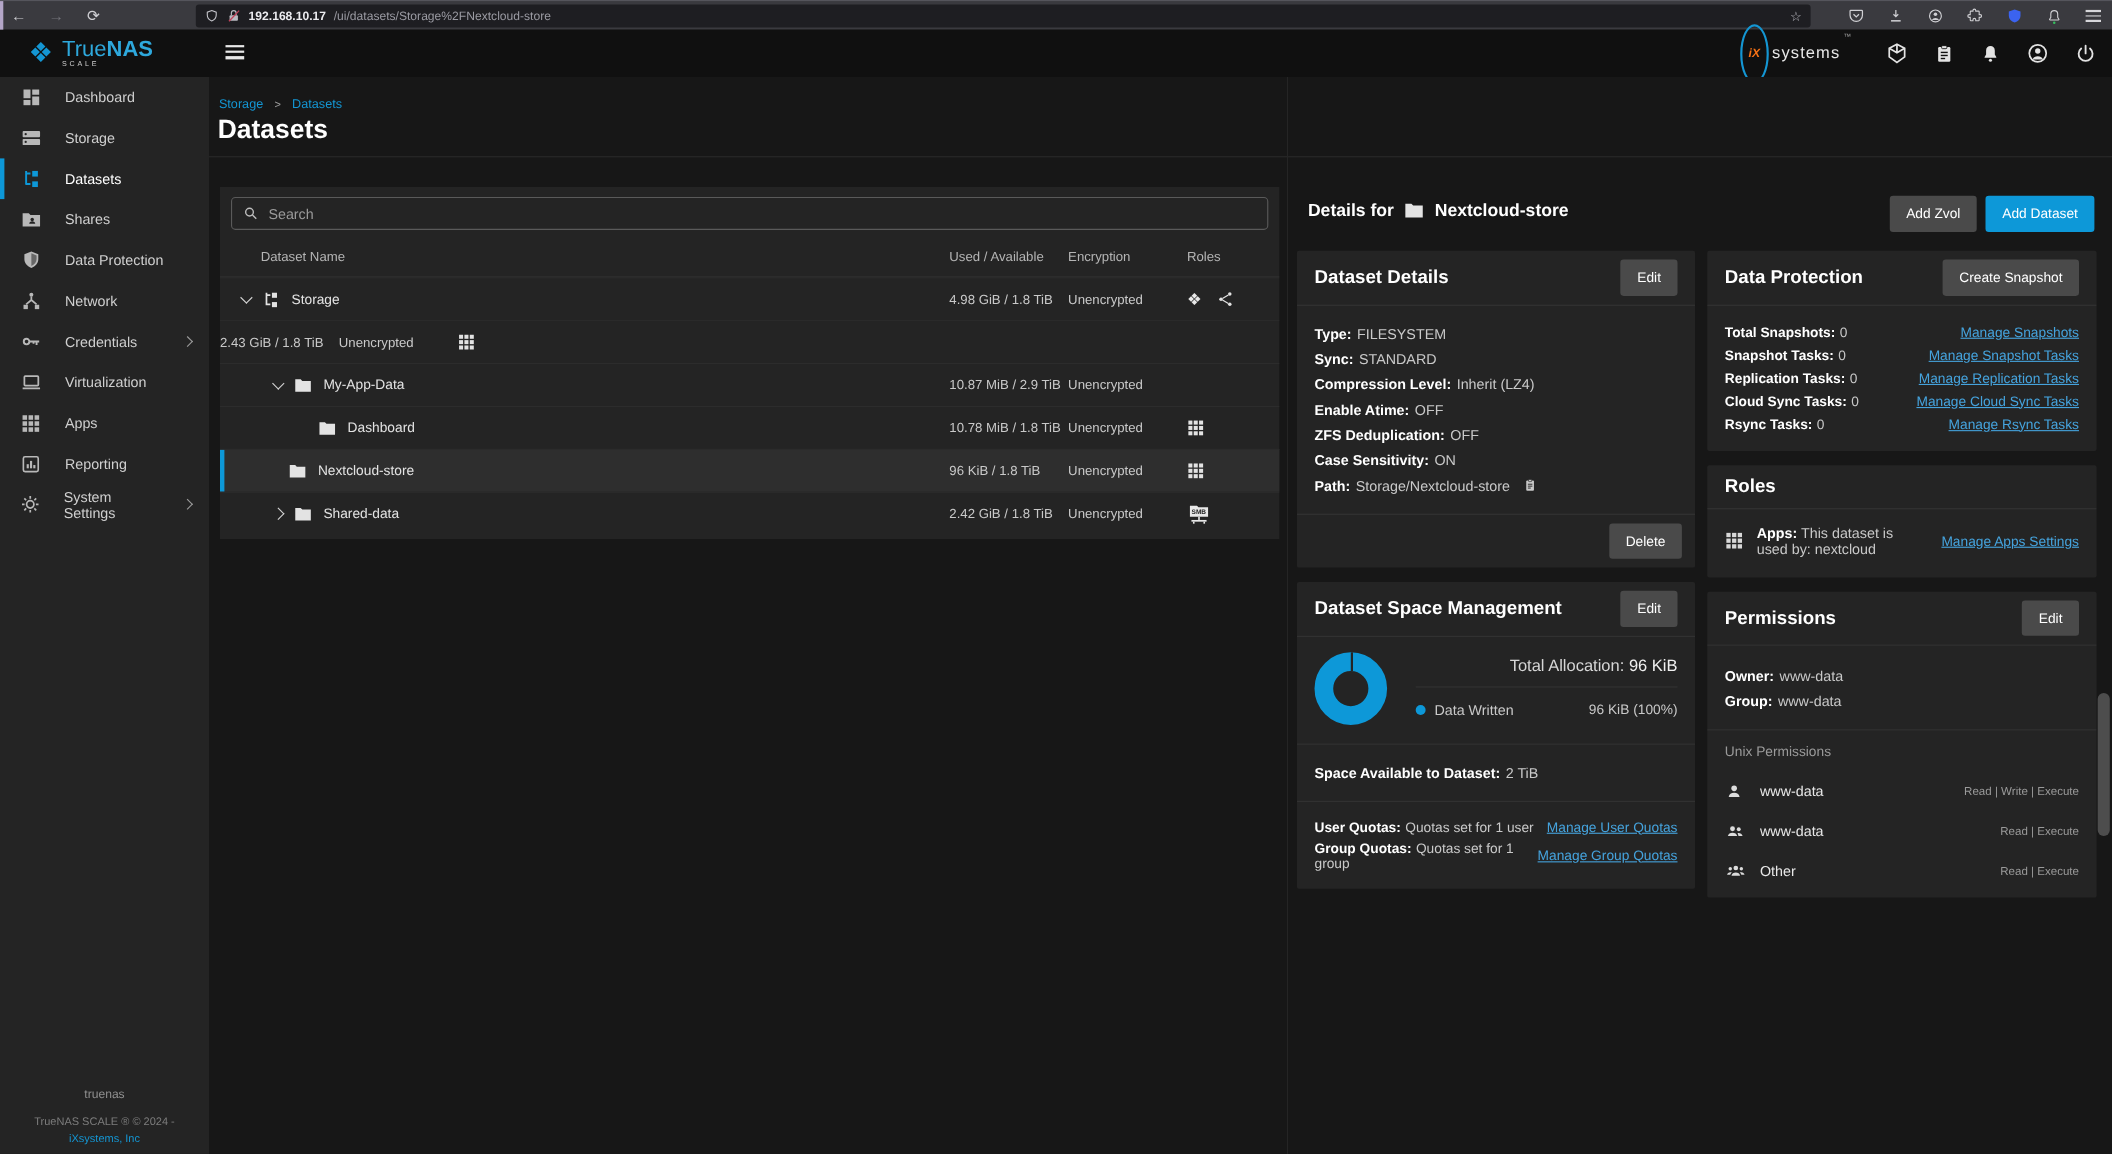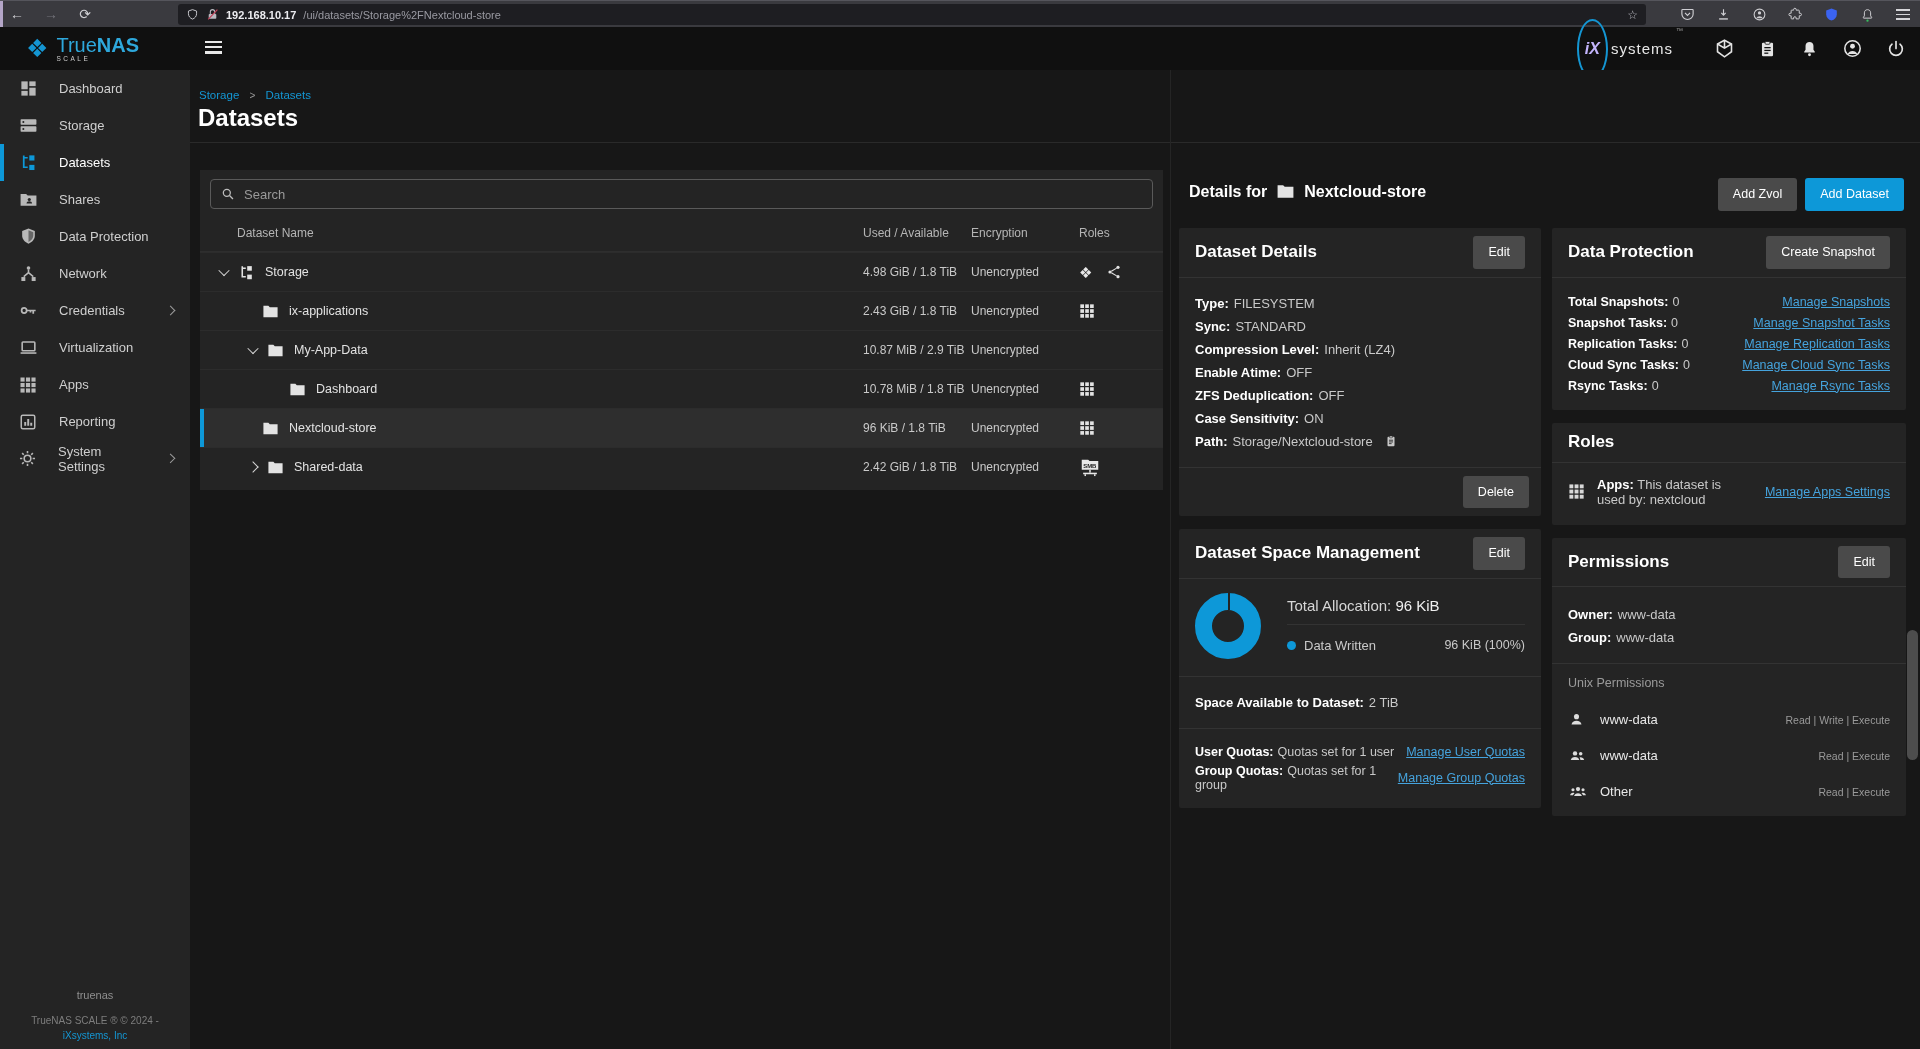--- a/index.html
+++ b/index.html
@@ -34,22 +34,22 @@
   .logo { display:flex; align-items:center; gap:8px; margin-left:26px; }
   .logo-glyph { color:#1496d3; font-size:25px; line-height:1; }
   .logo-words { line-height:1; }
   .logo-true { color:#2ea8dc; font-size:20px; font-weight:300; }
   .logo-nas { color:#2ea8dc; font-size:20px; font-weight:bold; }
   .logo-edition { font-size:6.5px; letter-spacing:2.5px; color:#cfcfcf; margin-top:1px; }
   .app-burger { position:absolute; left:205px; top:14px; }
   .app-burger i { display:block; width:17px; height:2.2px; background:#e8e8e8; margin-bottom:3px; }
   .header-right { position:absolute; right:14px; top:0; height:43px; display:flex; align-items:center; gap:23px; }
   .ix-logo { display:flex; align-items:center; gap:3px; margin-right:8px; }
-  .ix-oval { border:2px solid #1496d3; border-radius:50%; padding:19px 6px; color:#c4b5fd;
-    font-style:italic; font-weight:bold; font-size:16px; }
+  .ix-oval { border:2px solid #1496d3; border-radius:50%; padding:19px 6px; color:#f97316;
+    font-style:italic; font-weight:bold; font-size:11px; }
   .ix-systems { color:#e8e8e8; font-size:15px; letter-spacing:1px; }
   .ix-tm { color:#9a9a9a; font-size:7px; align-self:flex-start; margin-top:8px; }
   .hicon { color:#e3e3e3; }
 
   
   .sidebar { position:absolute; top:70px; left:0; width:190px; bottom:0; background:#242424; }
   .side-item { height:37px; display:flex; align-items:center; padding-left:18px; gap:21px;
     color:#cfcfcf; font-size:13px; cursor:pointer; position:relative; }
   .sicon { color:#b8b8b8; width:20px; display:flex; justify-content:center; }
   .side-item.active { color:#fff; }
@@ -122,21 +122,21 @@
   .field b { color:#fff; }
   .field span.v { color:#c9c9c9; }
   .copy-icon { color:#c9c9c9; margin-left:6px; display:inline-flex; }
   .card-foot { border-top:1px solid #333; padding:8px 12px; display:flex; justify-content:flex-end; }
   .link { color:#45a3dd; text-decoration:underline; font-size:12.5px; cursor:pointer; white-space:nowrap; }
   .dp-row { display:flex; justify-content:space-between; align-items:center; margin:7px 0; font-size:12.5px; }
   .dp-left b { color:#fff; }
   .dp-left span { color:#c9c9c9; margin-left:4px; }
 
   
-  .space-top { display:flex; padding:14px 16px 17px; gap:26px; }
+  .space-top { display:flex; padding:14px 16px 17px; gap:26px;text-align:right; }
   .donut-wrap { width:66px; height:66px; position:relative; flex:none; }
   .donut { width:66px; height:66px; border-radius:50%; border:17px solid #0d98d8; position:relative; }
   .donut-notch { position:absolute; top:-17px; left:50%; width:2px; height:17px; background:#242424; }
   .space-right { flex:1; padding-top:4px; }
   .alloc-line { font-size:15px; color:#d6d6d6; padding-bottom:10px; border-bottom:1px solid #333; }
   .alloc-line b { color:#efefef; font-weight:normal; }
   .legend-row { display:flex; align-items:center; margin-top:13px; font-size:13px; color:#c9c9c9; }
   .legend-dot { width:9px; height:9px; border-radius:50%; background:#0d98d8; margin-right:8px; flex:none; }
   .legend-val { margin-left:auto; font-size:12.5px; }
   .space-sec { border-top:1px solid #333; padding:11px 16px; }
@@ -467,28 +467,20 @@
               <circle cx="18" cy="5" r="2.4" fill="currentColor"></circle>
               <circle cx="6" cy="12" r="2.4" fill="currentColor"></circle>
               <circle cx="18" cy="19" r="2.4" fill="currentColor"></circle>
               <path d="M8 11l8-4.8M8 13l8 4.8" stroke="currentColor" stroke-width="1.7"></path>
             </svg>
           </span>
       </div>
     </div>
 
     <div class="trow">
-      <div class="cell-name" style="padding-left:62px">
-        <span class="ricon">
-            <svg width="17" height="17" viewBox="0 0 24 24">
-              <path d="M2 4h7l2 2h11v14H2z" fill="#e3e3e3"></path>
-            </svg>
-          </span>
-        <span>ix-applications</span>
-      </div>
       <div class="cell-used">2.43 GiB / 1.8 TiB</div>
       <div class="cell-enc">Unencrypted</div>
       <div class="cell-roles">
         <span class="ricon">
             <svg width="16" height="16" viewBox="0 0 24 24" fill="currentColor">
               <rect x="2" y="2" width="5.5" height="5.5"></rect>
               <rect x="9.3" y="2" width="5.5" height="5.5"></rect>
               <rect x="16.6" y="2" width="5.5" height="5.5"></rect>
               <rect x="2" y="9.3" width="5.5" height="5.5"></rect>
               <rect x="9.3" y="9.3" width="5.5" height="5.5"></rect>

